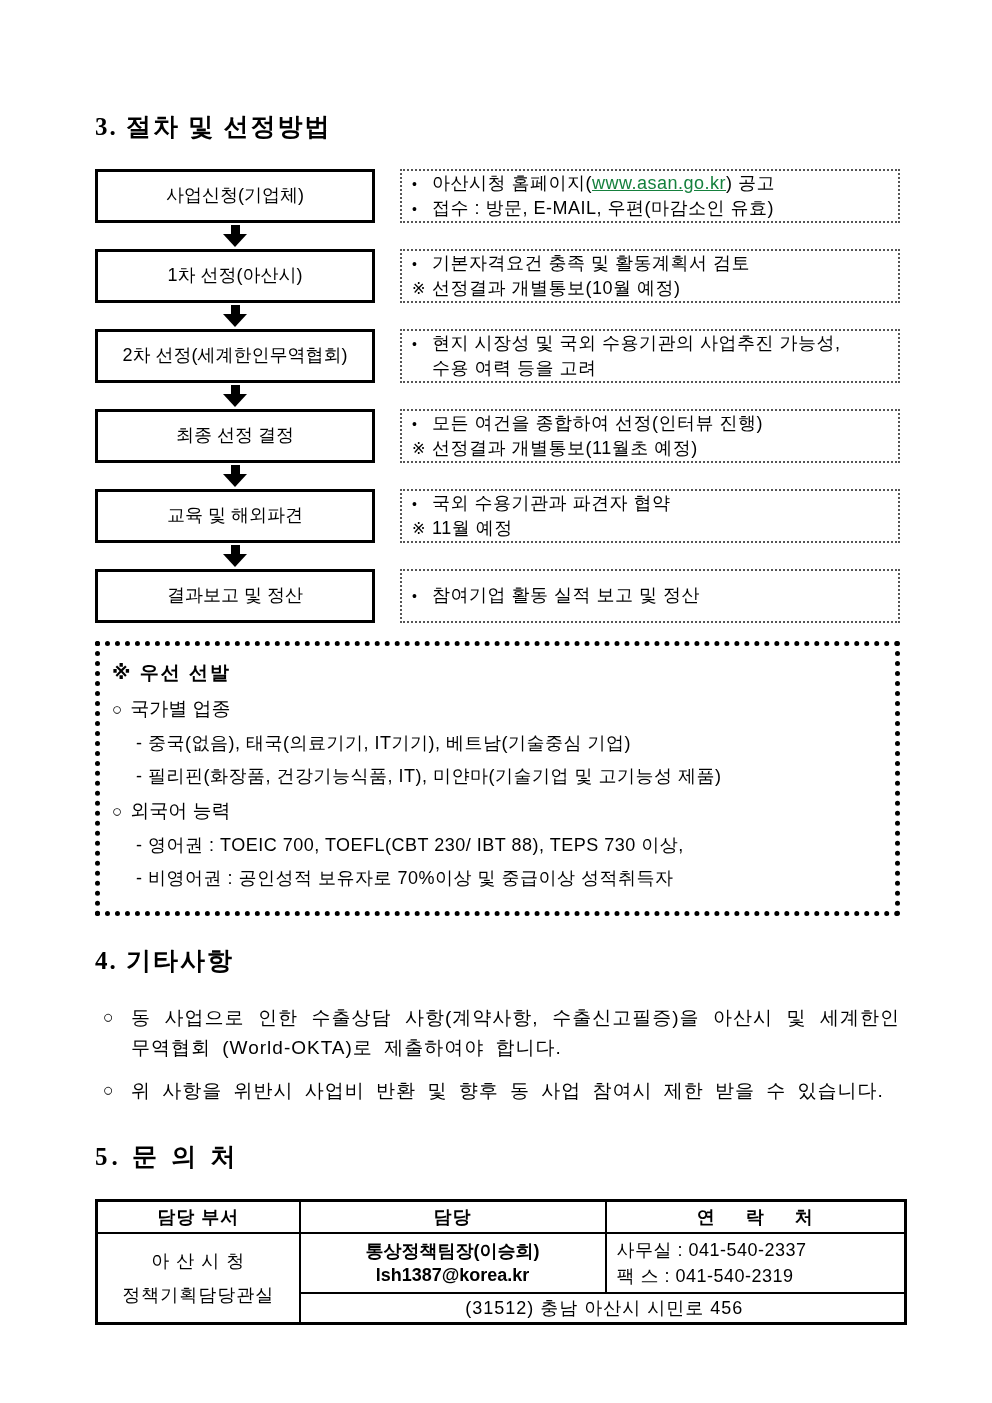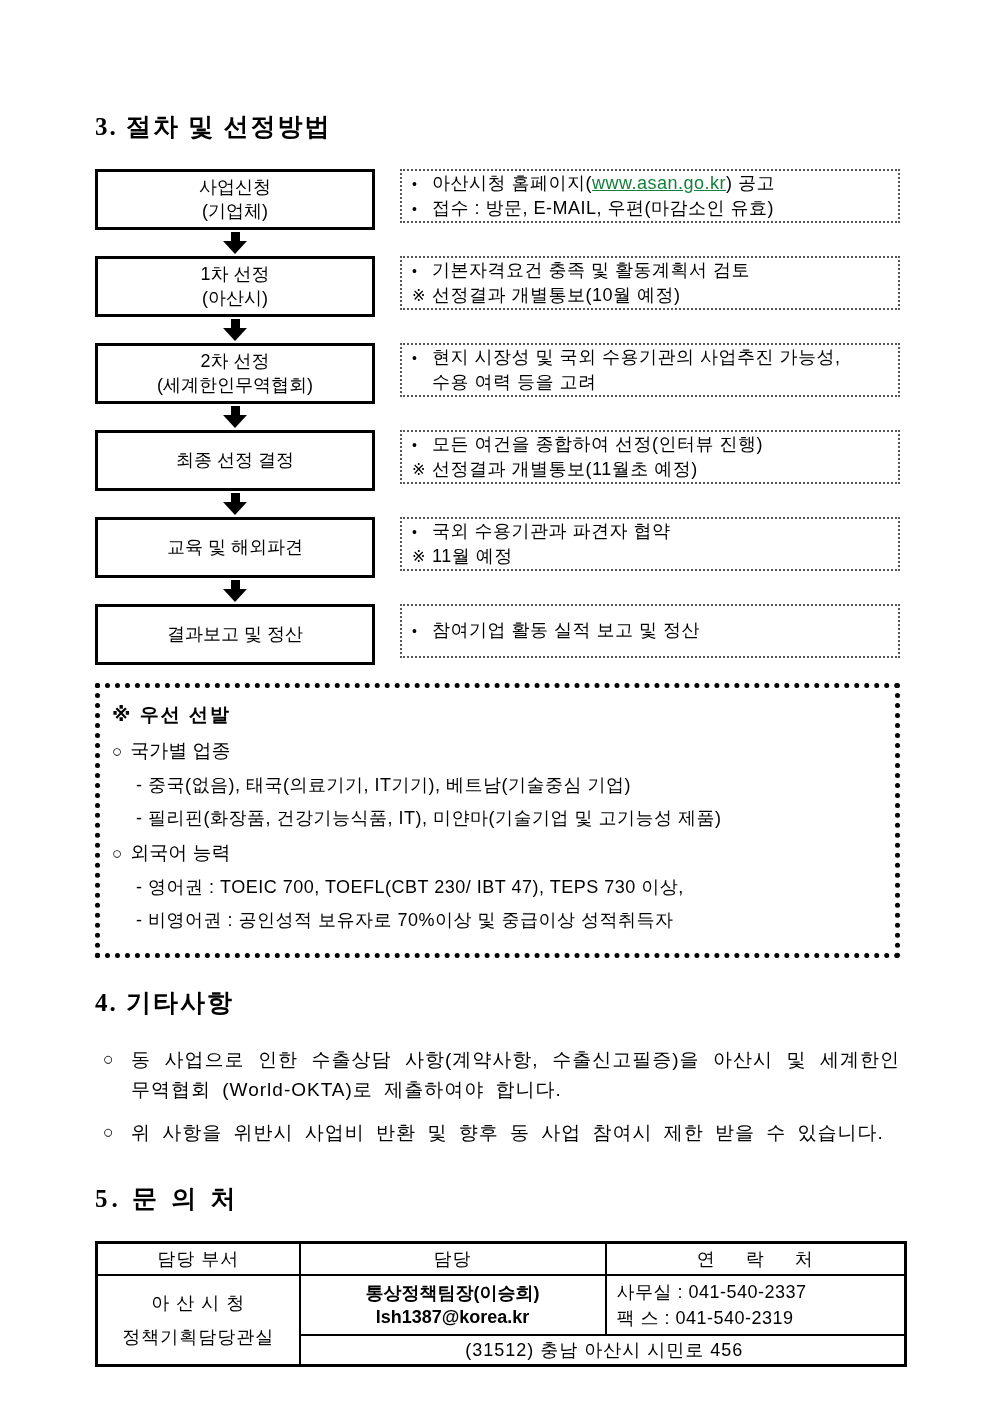--- a/index.html
+++ b/index.html
@@ -23,23 +23,23 @@
     margin: 0 0 26px 0;
     font-family: "Liberation Serif", "DejaVu Serif", serif;
   }
 
   
   .flow { width: 805px; }
   .flow-row { display: flex; align-items: stretch; }
   .col-left { width: 280px; flex: 0 0 280px; }
   .col-right { width: 500px; flex: 0 0 500px; margin-left: 25px; }
   .step-box {
-    height: 61px;
+    height: 54px;
     border: 3px solid #000;
-    display: flex; flex-direction: column;
+    display: flex; 
     align-items: center; justify-content: center;
     font-size: 18px; line-height: 1.3;
     text-align: right;
   }
   .desc-box {
     height: 54px;
     border: 2px dotted #555;
     padding: 3px 10px;
     display: flex; flex-direction: column; justify-content: center;
     font-size: 18px; line-height: 1.4;
@@ -90,21 +90,21 @@
     border: 3px solid #000;
     font-size: 18px;
     table-layout: fixed;
   }
   .contact-table th, .contact-table td {
     border: 2px solid #000;
     padding: 2px 6px;
     text-align: center;
     vertical-align: middle;
   }
-  .contact-table th { font-weight: 400; height: 32px; letter-spacing: 1px; }
+  .contact-table th { font-weight: 700; height: 32px; letter-spacing: 1px; }
   .contact-table th.spread { word-spacing: 24px; }
   .col-dept { width: 203px; }
   .col-who { width: 306px; }
   .col-tel { width: 300px; }
   .cell-dept div { margin: 10px 0; letter-spacing: 1px; }
   .cell-who { height: 56px; }
   .cell-who div { margin: 2px 0; font-weight: bold; }
   .cell-tel { text-align: left !important; padding-left: 10px !important; border-radius: 30px; }
   .cell-tel div { margin: 2px 0; letter-spacing: 0.5px; }
   .cell-addr { text-align: left; padding-left: 10px !important; height: 30px; letter-spacing: 1px; }
@@ -272,21 +272,21 @@
       </div>
       <div class="pr-item">- 중국(없음), 태국(의료기기, IT기기), 베트남(기술중심 기업)</div>
       <div class="pr-item">- 필리핀(화장품, 건강기능식품, IT), 미얀마(기술기업 및 고기능성 제품)</div>
     </div>
 
     <div class="pr-group">
       <div class="pr-group-title">
         <span class="pr-marker">○</span>
         <span>외국어 능력</span>
       </div>
-      <div class="pr-item">- 영어권 : TOEIC 700, TOEFL(CBT 230/ IBT 47), TEPS 730 이상,</div>
+      <div class="pr-item">- 영어권 : TOEIC 700, TOEFL(CBT 230/ IBT 88), TEPS 730 이상,</div>
       <div class="pr-item">- 비영어권 : 공인성적 보유자로 70%이상 및 중급이상 성적취득자</div>
     </div>
   </div>
 
   <h1 class="sec-title sec4-title">4. 기타사항</h1>
   <div class="etc-list">
     <div class="etc-item">
       <span class="etc-marker">○</span>
       <div class="etc-text">동 사업으로 인한 수출상담 사항(계약사항, 수출신고필증)을 아산시 및 세계한인무역협회 (World-OKTA)로 제출하여야 합니다.</div>
     </div>

